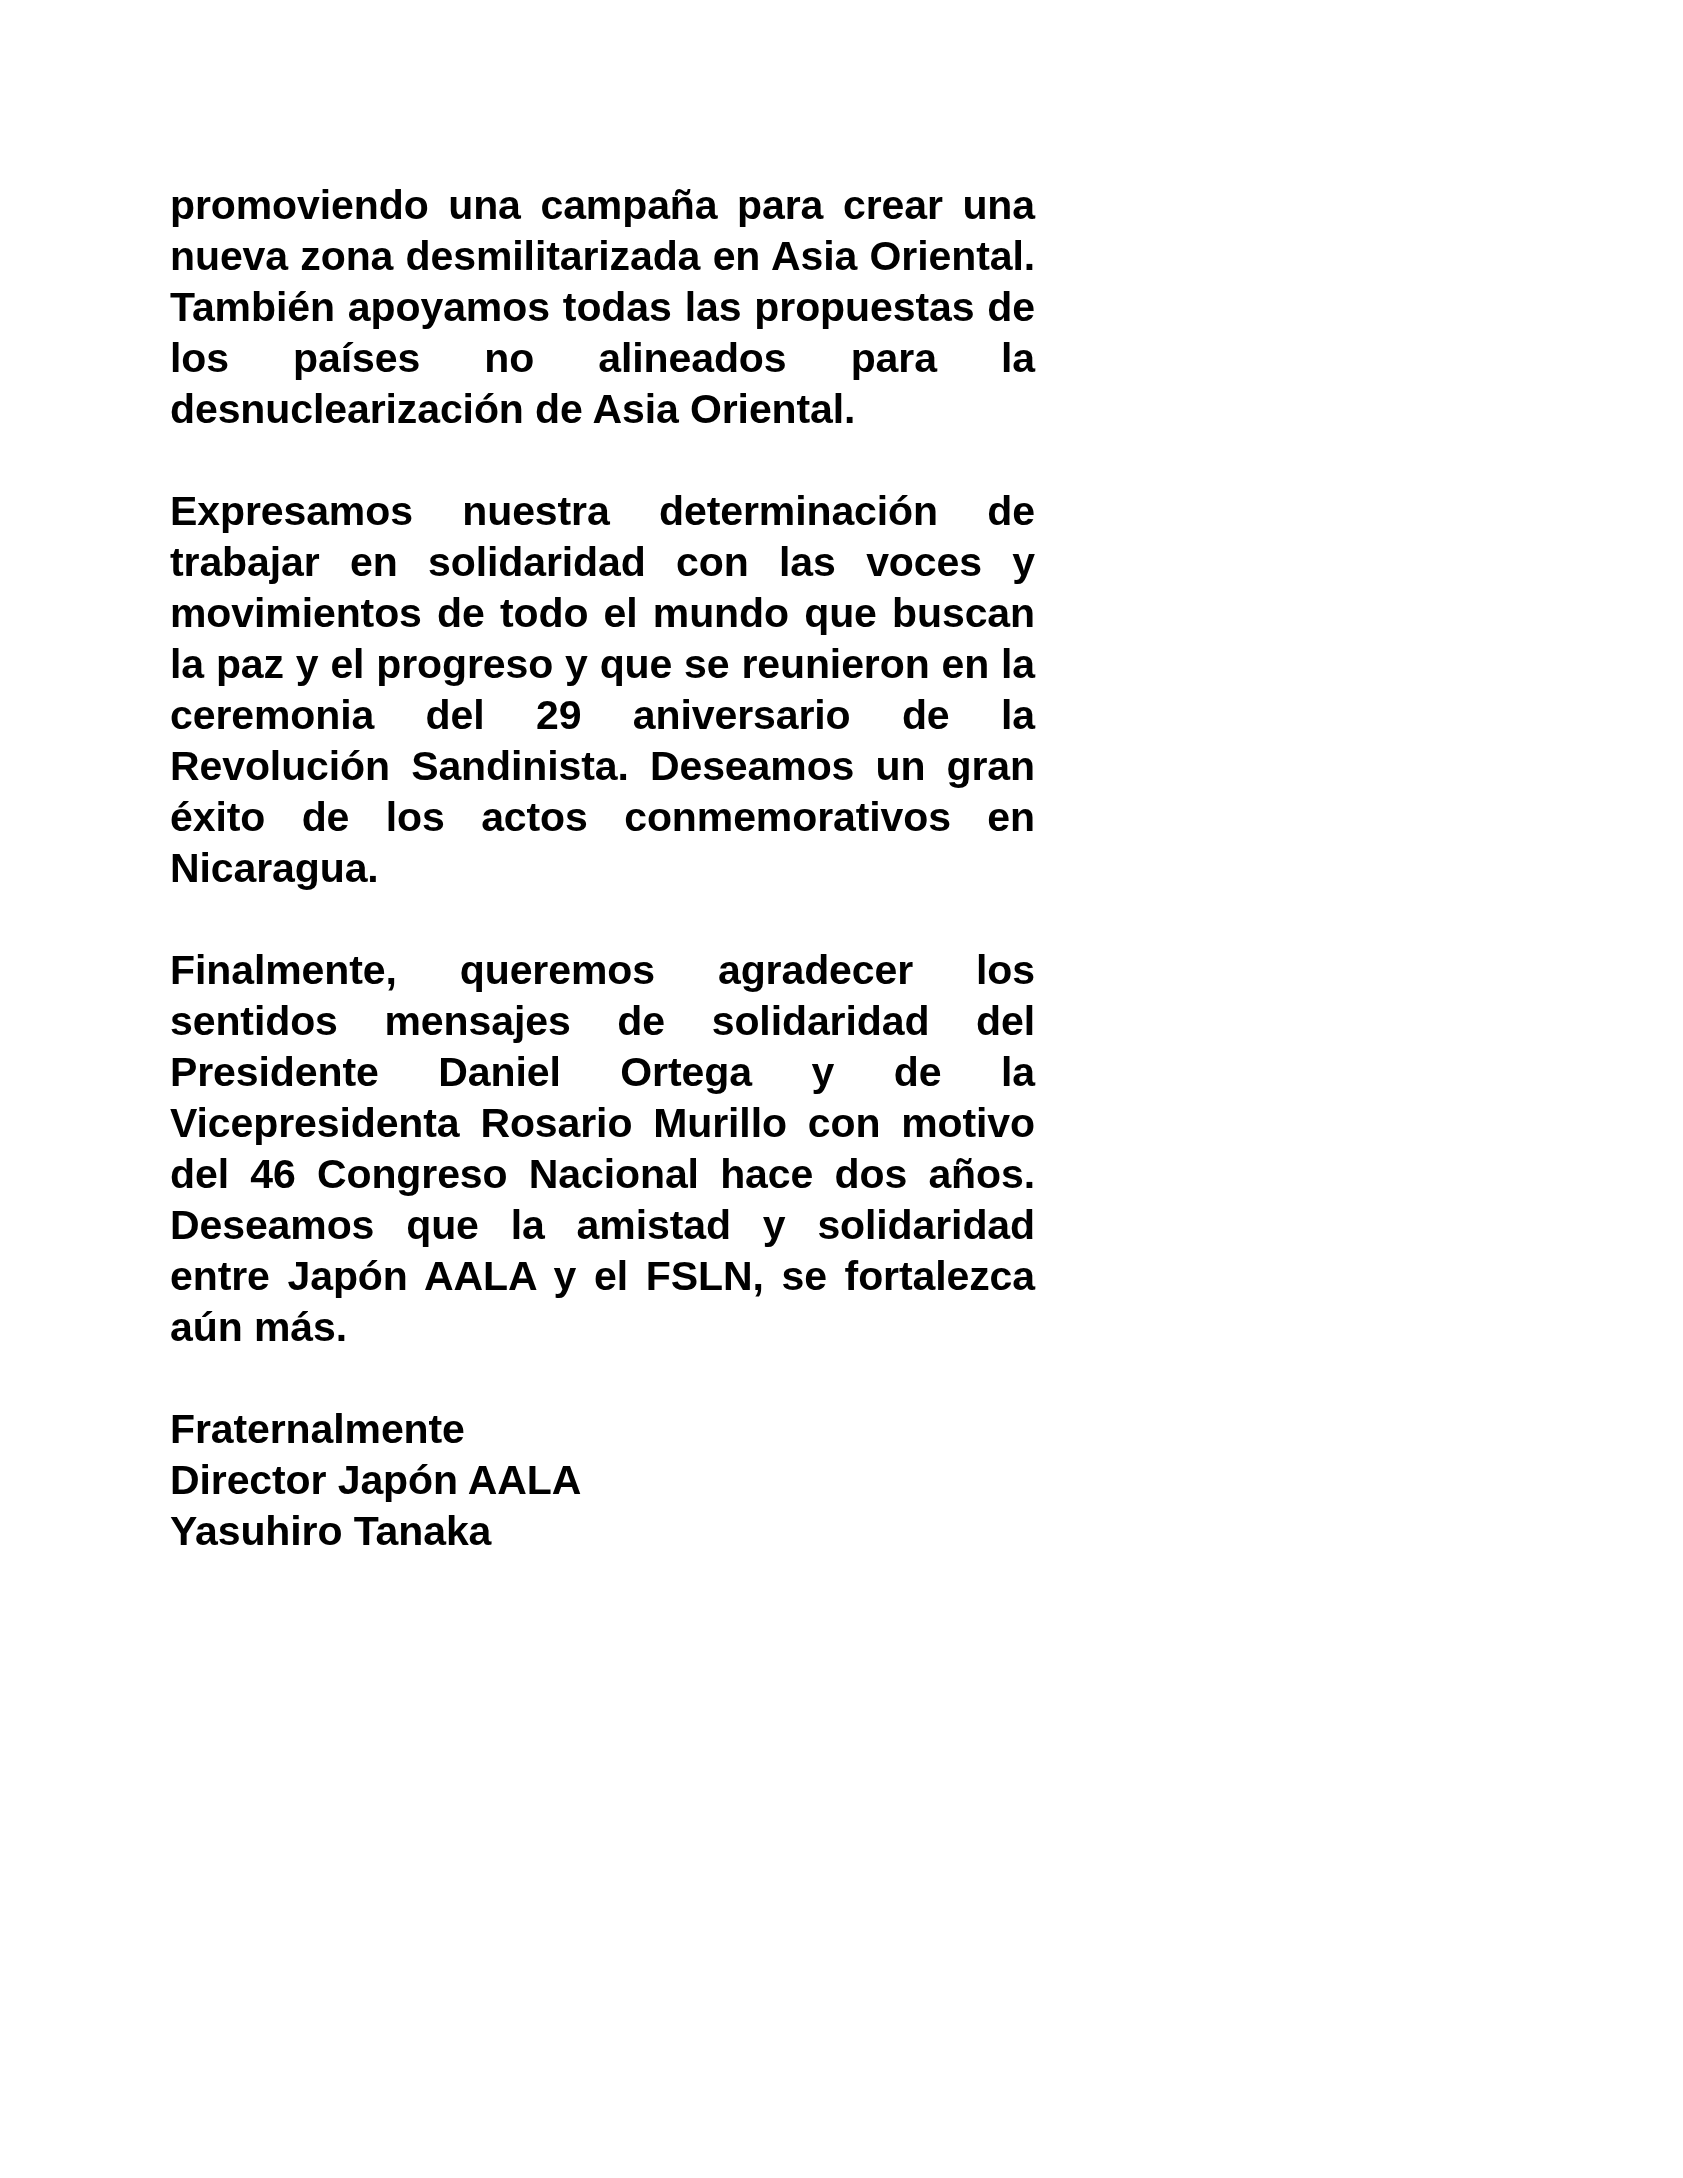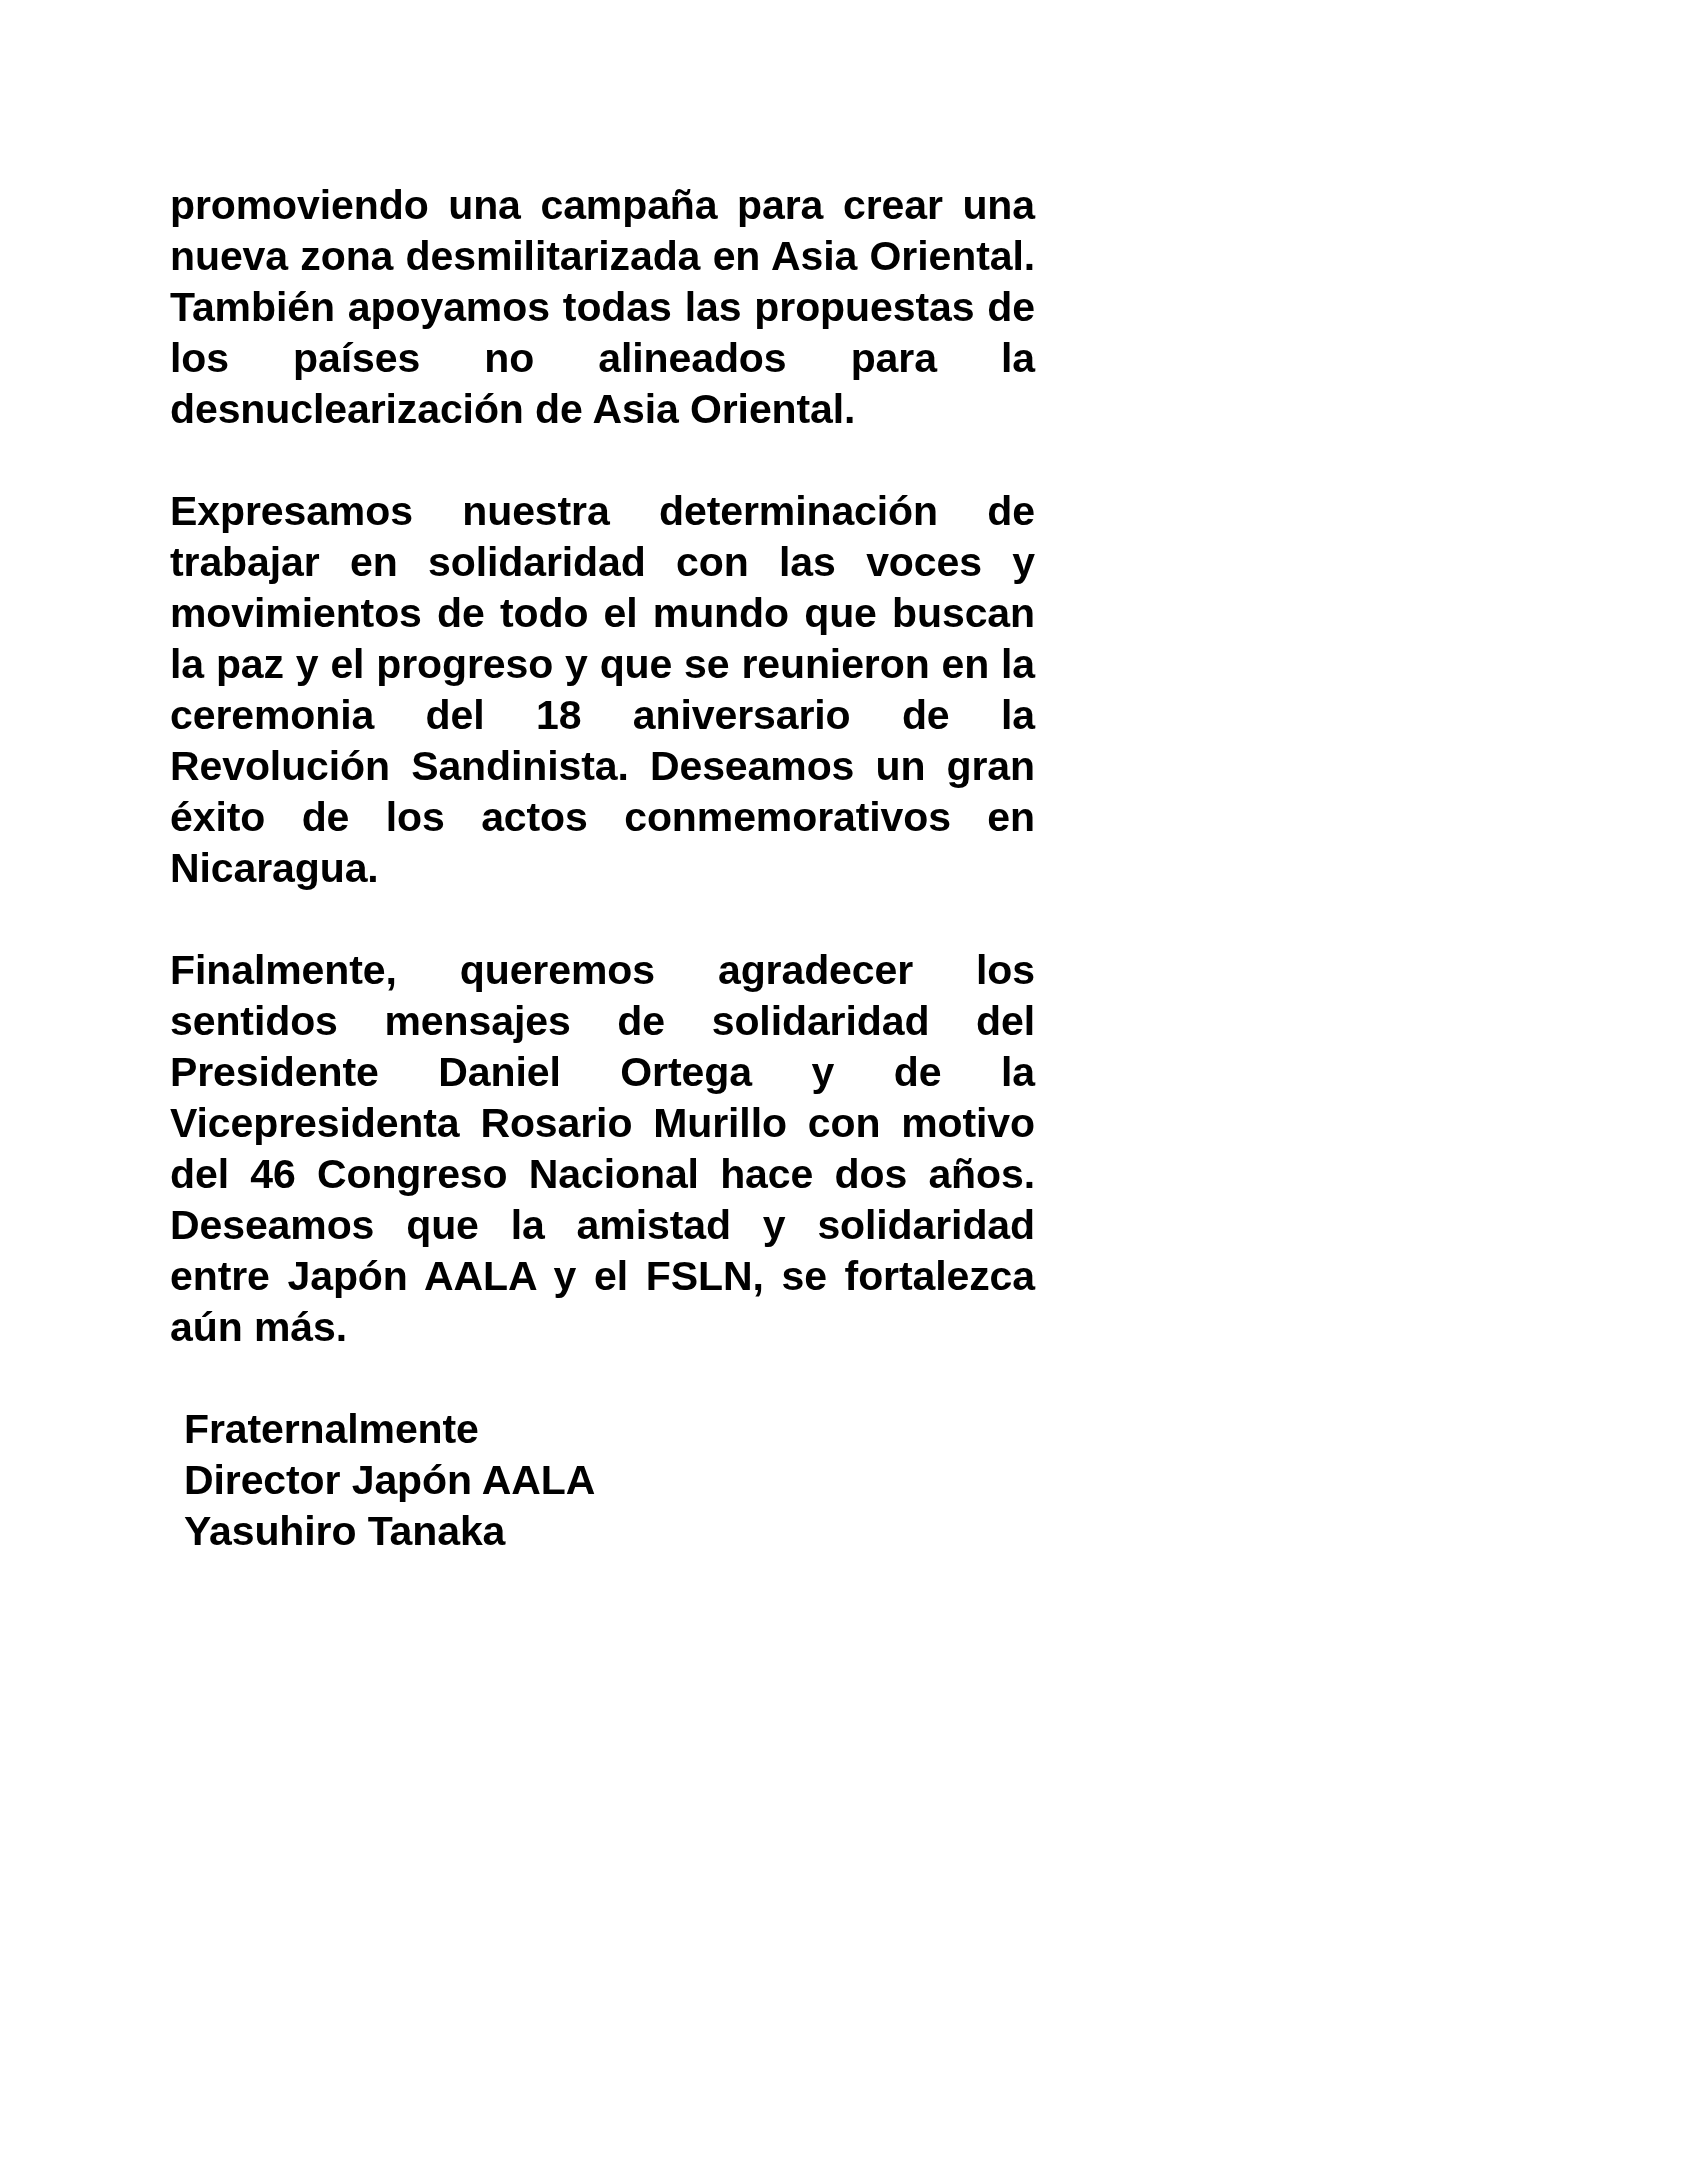--- a/index.html
+++ b/index.html
@@ -46,34 +46,33 @@
     font-size: 41px;
     line-height: 51px;
     font-weight: bold;
     text-align: left;
     margin: 0;
     letter-spacing: -0.1px;
   }
   .sig-line {
     display: block;
     white-space: pre;
-    margin-left: 14px;
   }
 </style>
 </head>
 <body>
 
 <div class="page">
   <div class="content">
 
     <p class="para">promoviendo una campaña para crear una nueva zona desmilitarizada en Asia Oriental. También apoyamos todas las propuestas de los países no alineados para la desnuclearización de Asia Oriental.</p>
 
     <div class="para-gap"></div>
 
-    <p class="para">Expresamos nuestra determinación de trabajar en solidaridad con las voces y movimientos de todo el mundo que buscan la paz y el progreso y que se reunieron en la ceremonia del 18 aniversario de la Revolución Sandinista. Deseamos un gran éxito de los actos conmemorativos en Nicaragua.</p>
+    <p class="para">Expresamos nuestra determinación de trabajar en solidaridad con las voces y movimientos de todo el mundo que buscan la paz y el progreso y que se reunieron en la ceremonia del 29 aniversario de la Revolución Sandinista. Deseamos un gran éxito de los actos conmemorativos en Nicaragua.</p>
 
     <div class="para-gap"></div>
 
     <p class="para">Finalmente, queremos agradecer los sentidos mensajes de solidaridad del Presidente Daniel Ortega y de la Vicepresidenta Rosario Murillo con motivo del 46 Congreso Nacional hace dos años. Deseamos que la amistad y solidaridad entre Japón AALA y el FSLN, se fortalezca aún más.</p>
 
     <div class="para-gap"></div>
 
     <div class="signature">
       <span class="sig-line">Fraternalmente</span>
       <span class="sig-line">Director Japón AALA</span>

